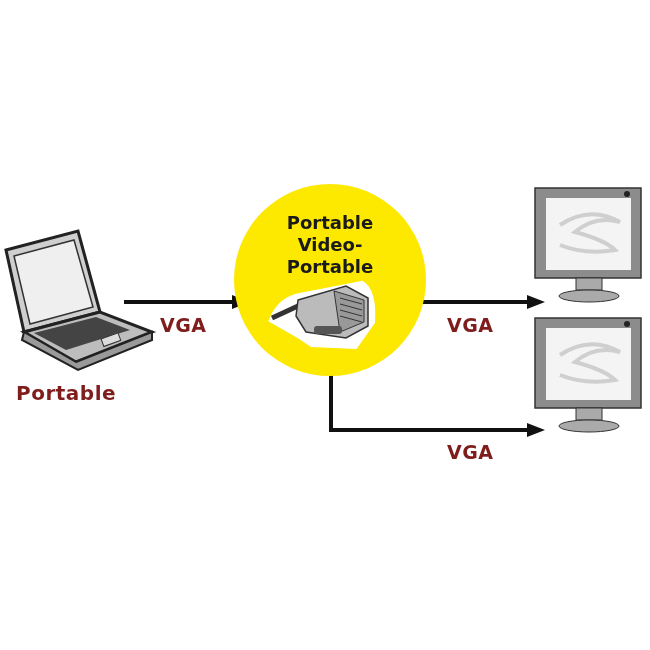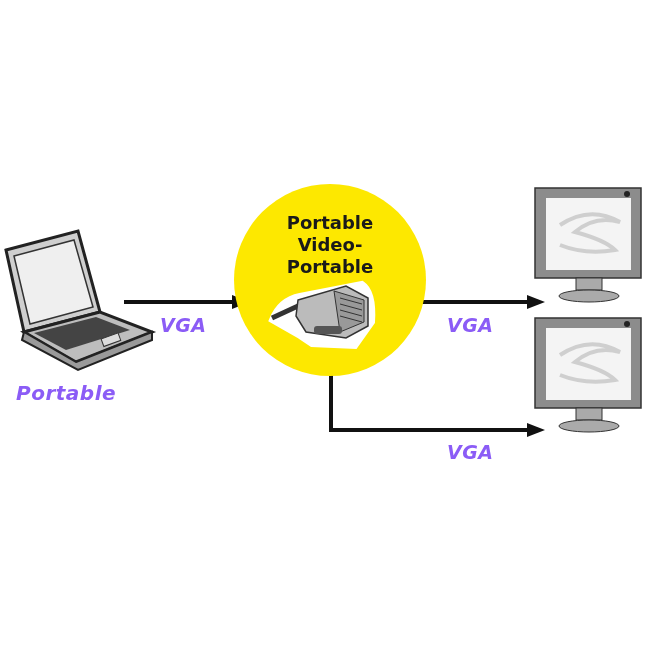--- a/index.html
+++ b/index.html
@@ -1,19 +1,19 @@
 <!DOCTYPE html>
 <html><head>
 <meta charset="utf-8">
 <style>
   html, body { margin:0; padding:0; background:#ffffff; }
   body { width:650px; height:650px; position:relative; overflow:hidden;
          font-family:"DejaVu Sans", "Liberation Sans", sans-serif; }
   .abs { position:absolute; }
-  .lbl { font-weight:bold; color:#8b5cf6; font-size:19px; letter-spacing:0.5px;font-style:italic; }
+  .lbl { font-weight:bold; color:#7f1d1d; font-size:19px; letter-spacing:0.5px; }
   .hub { left:234px; top:184px; width:192px; height:192px; border-radius:50%; background:#fde800; }
   .hub-title { left:234px; top:212px; width:192px; text-align:center; font-weight:bold;
                font-size:18px; line-height:22px; color:#1a1a1a; }
   svg { position:absolute; left:0; top:0; }
 </style>
 </head>
 <body>
 
 <svg width="650" height="650">
 

